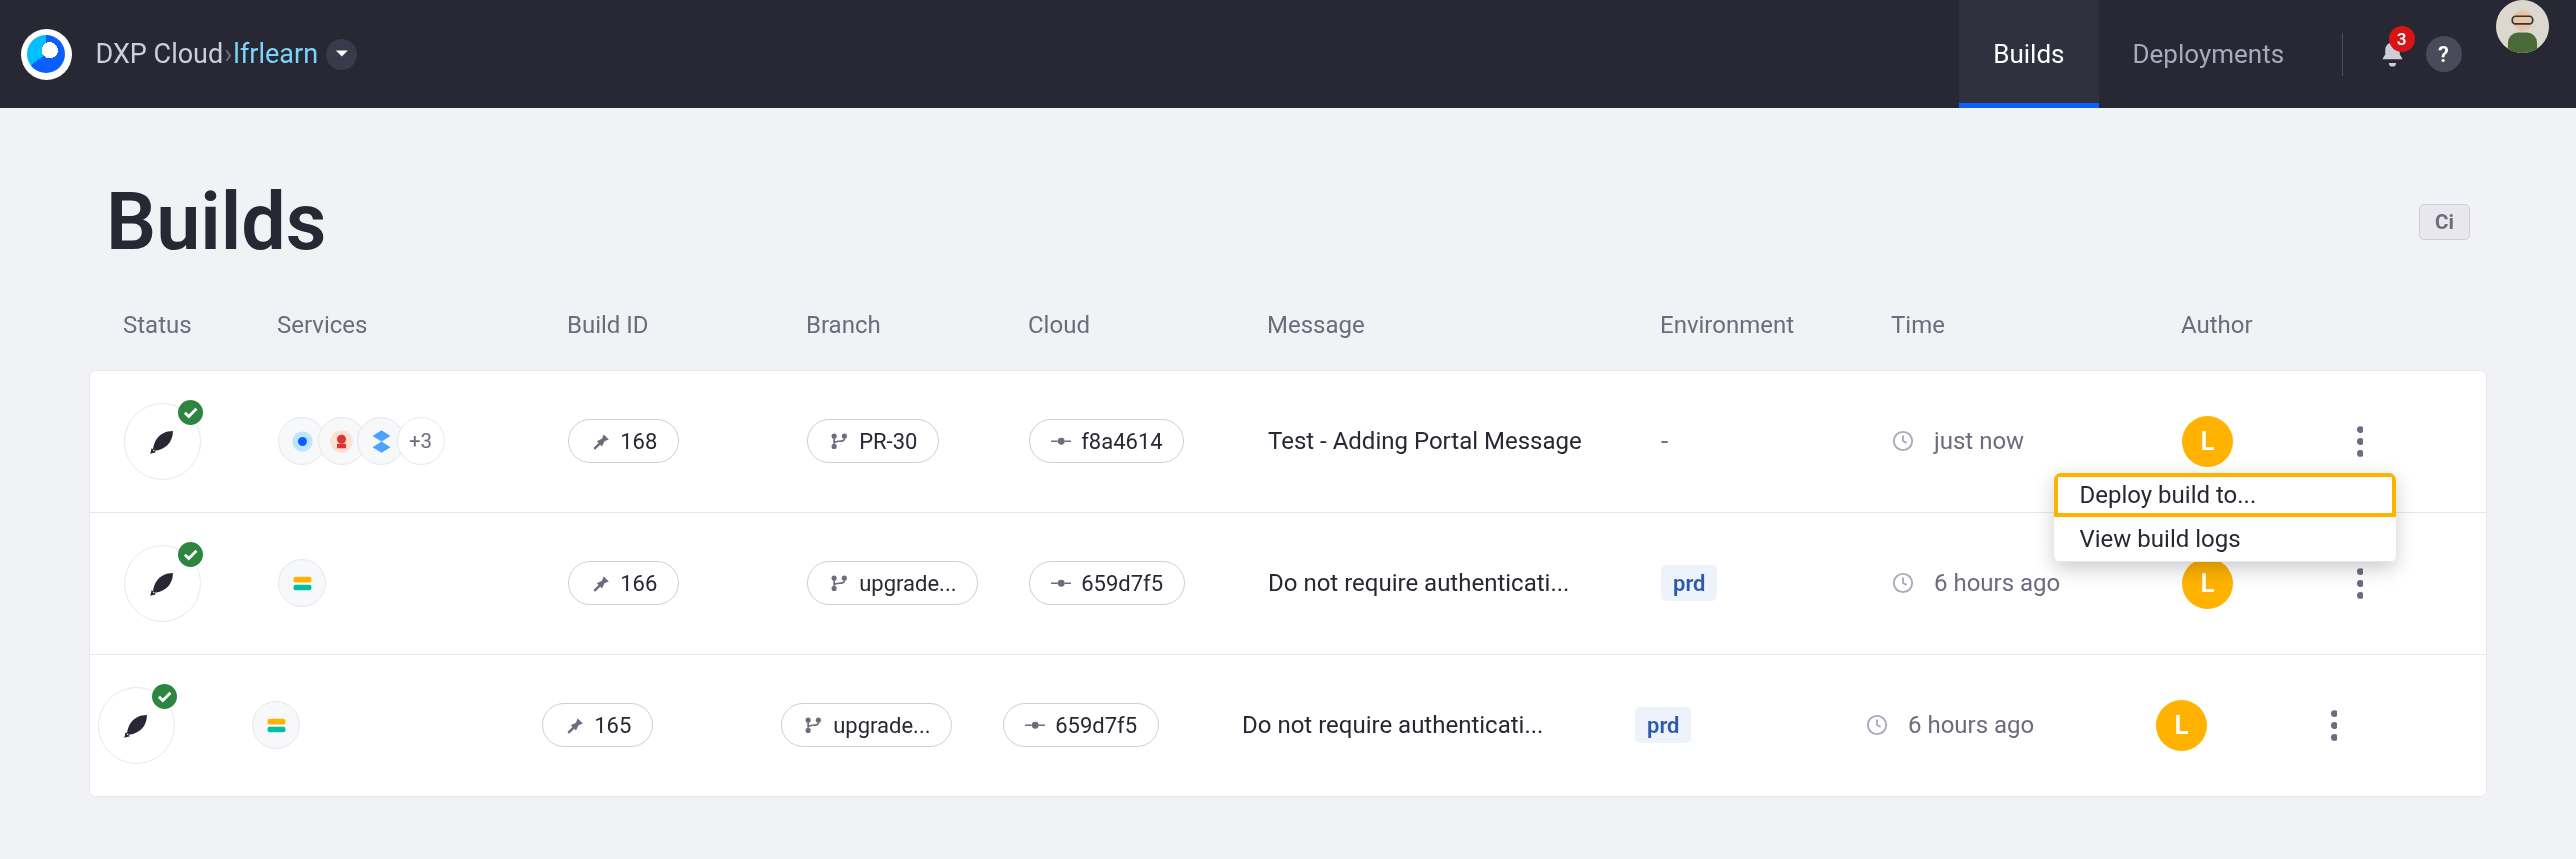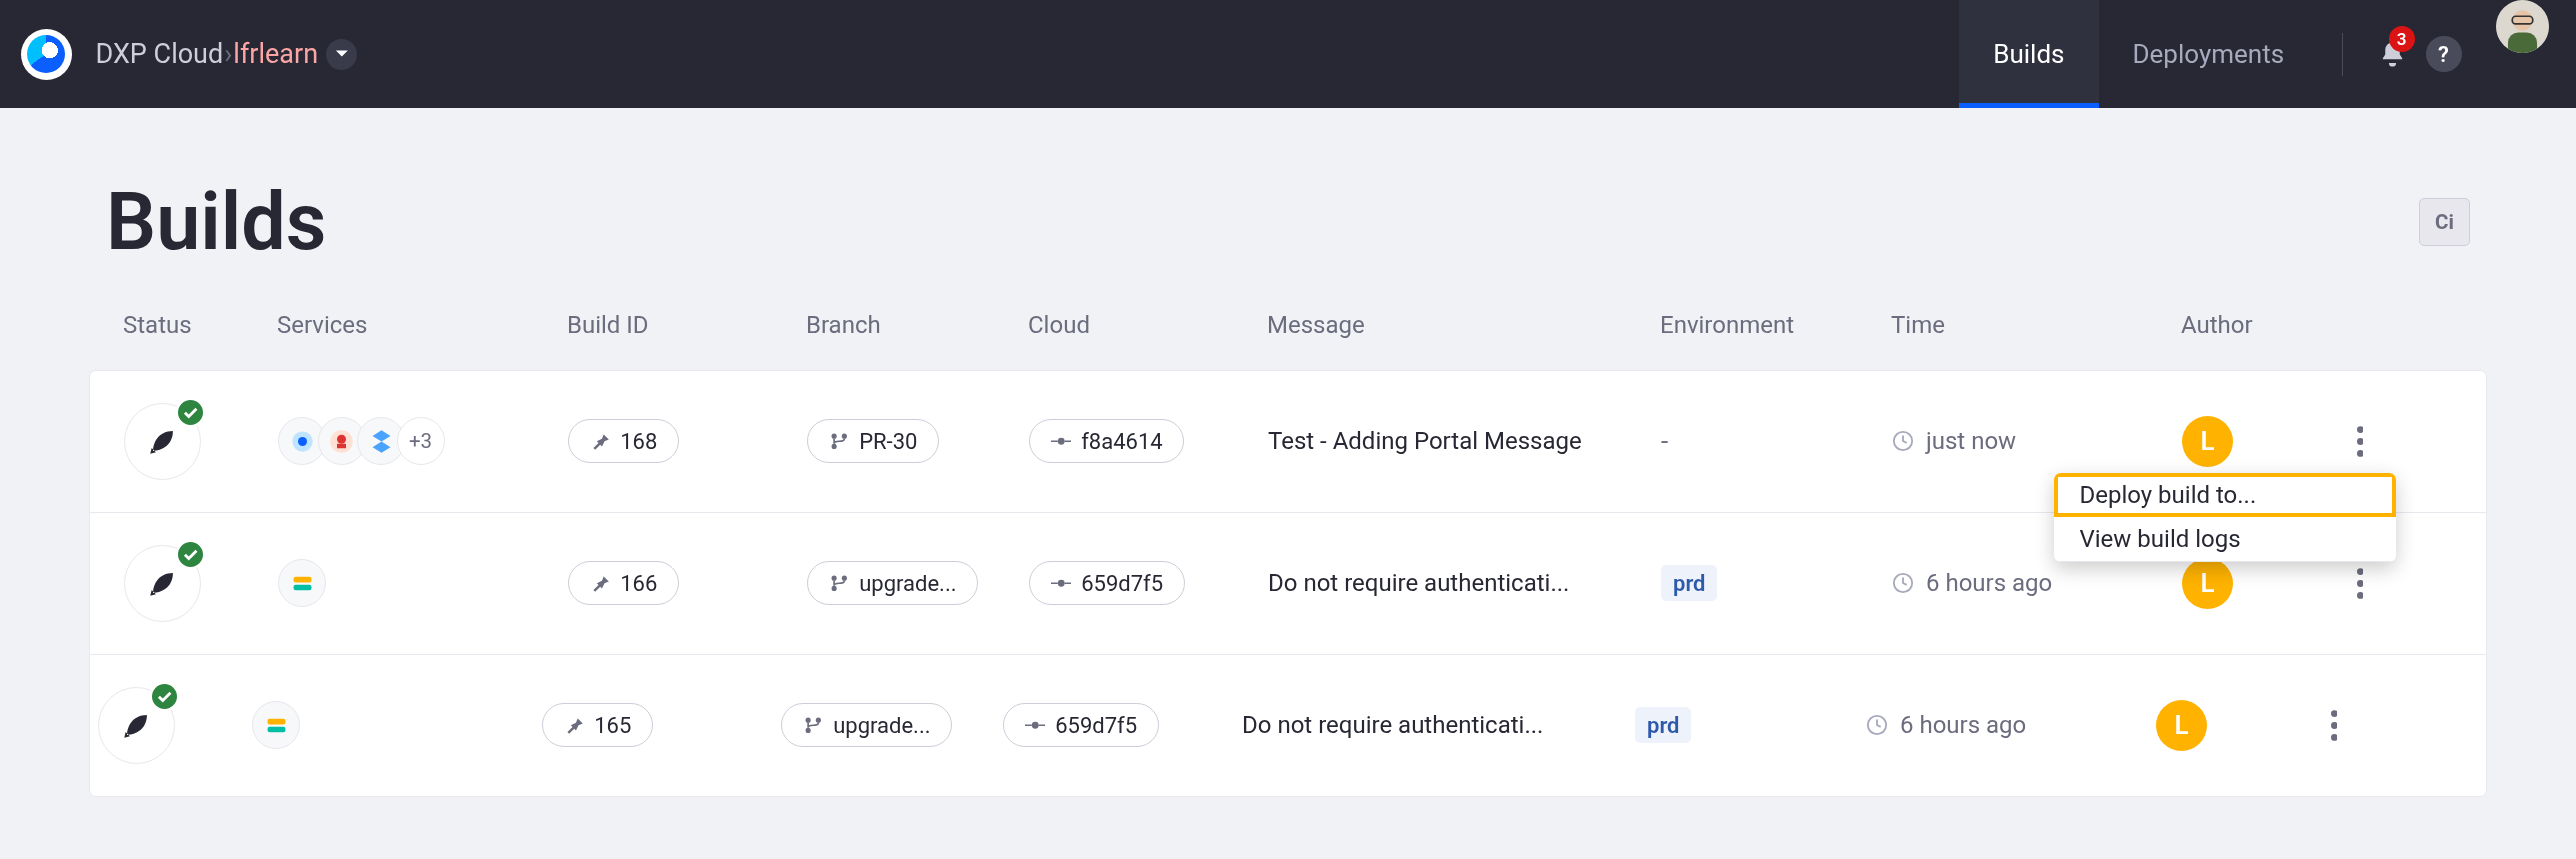--- a/index.html
+++ b/index.html
@@ -25,21 +25,21 @@
   background: #fff; display:flex; align-items:center; justify-content:center;
   margin-right: 24px;
 }
 .logo-inner {
   width: 38px; height:38px; border-radius:50%;
   background: radial-gradient(circle at 60% 40%, #fff 0 25%, transparent 25%),
               conic-gradient(#0b5fff 0 65%, #00bfff 65% 100%);
 }
 .crumbs { display:flex; align-items:center; font-size:27px; font-weight:400; gap:1px; }
 .crumbs .sep { color:#6b6c7e; }
-.crumbs .project { color:#fca5a5; }
+.crumbs .project { color:#7dd3fc; }
 .crumbs .caret {
   width:31px; height:31px; border-radius:50%; background:#393a4a;
   display:inline-flex; align-items:center; justify-content:center;
   margin-left:6.8px;
 }
 .crumbs .caret svg { width:13.7px; height:13.7px; fill:#fff; }
 
 .topnav { margin-left:auto; display:flex; align-items:stretch; height:100%; }
 .topnav .tab {
   display:flex; align-items:center; padding:0 34px;
@@ -73,21 +73,21 @@
   display:flex; align-items:flex-end; justify-content:center;
 }
 .avatar svg { width:53px; height:53px; }
 
 
 .page { max-width:2398px; margin:0 auto; padding:68px 0 0; }
 .page-head { display:flex; align-items:center; padding:0 17px 34px; }
 .page-title { font-size:79px; font-weight:600; color:#272833; }
 .ci-btn {
   margin-left:auto;
-  width:51px; height:48px; border:0.9px solid #cdced9; border-radius:5.1px;
+  width:51px; height:36px; border:0.9px solid #cdced9; border-radius:5.1px;
   background:#e7e7ed;
   display:flex; align-items:center; justify-content:center;
   font-size:20.5px; font-weight:700; color:#6b6c7e;
 }
 .col-headers {
   display:grid;
   grid-template-columns: 154px 290px 239px 222px 239px 393px 231px 290px 154px 68px;
   padding:8.5px 34px 31px;
   font-size:24px; color:#6b6c7e;
 }
@@ -138,21 +138,21 @@
   padding:8.5px 20.5px; font-size:22px; color:#272833;
 }
 .chip svg { width:20.5px; height:20.5px; fill:#6b6c7e; }
 
 .msg { font-size:24px; color:#272833; white-space:nowrap; overflow:hidden; text-overflow:ellipsis; }
 .env-tag {
   display:inline-block; background:#eef2fa; color:#2e5aac;
   font-size:22px; font-weight:600; padding:5.1px 12px; border-radius:5.1px;
 }
 .env-dash { color:#6b6c7e; font-size:26px; }
-.time-cell { display:flex; align-items:center; gap:12px; color:#6b6c7e; font-size:24px; }
+.time-cell { display:flex; align-items:center; gap:20px; color:#6b6c7e; font-size:24px; }
 .time-cell svg { width:22px; height:22px; fill:#a7a9bc; }
 
 .author-pill {
   width:51px; height:51px; border-radius:50%; background:#ffb300;
   color:#fff; font-weight:600; font-size:26px;
   display:flex; align-items:center; justify-content:center;
 }
 .kebab {
   width:48px; height:48px; border-radius:50%;
   display:flex; align-items:center; justify-content:center;

